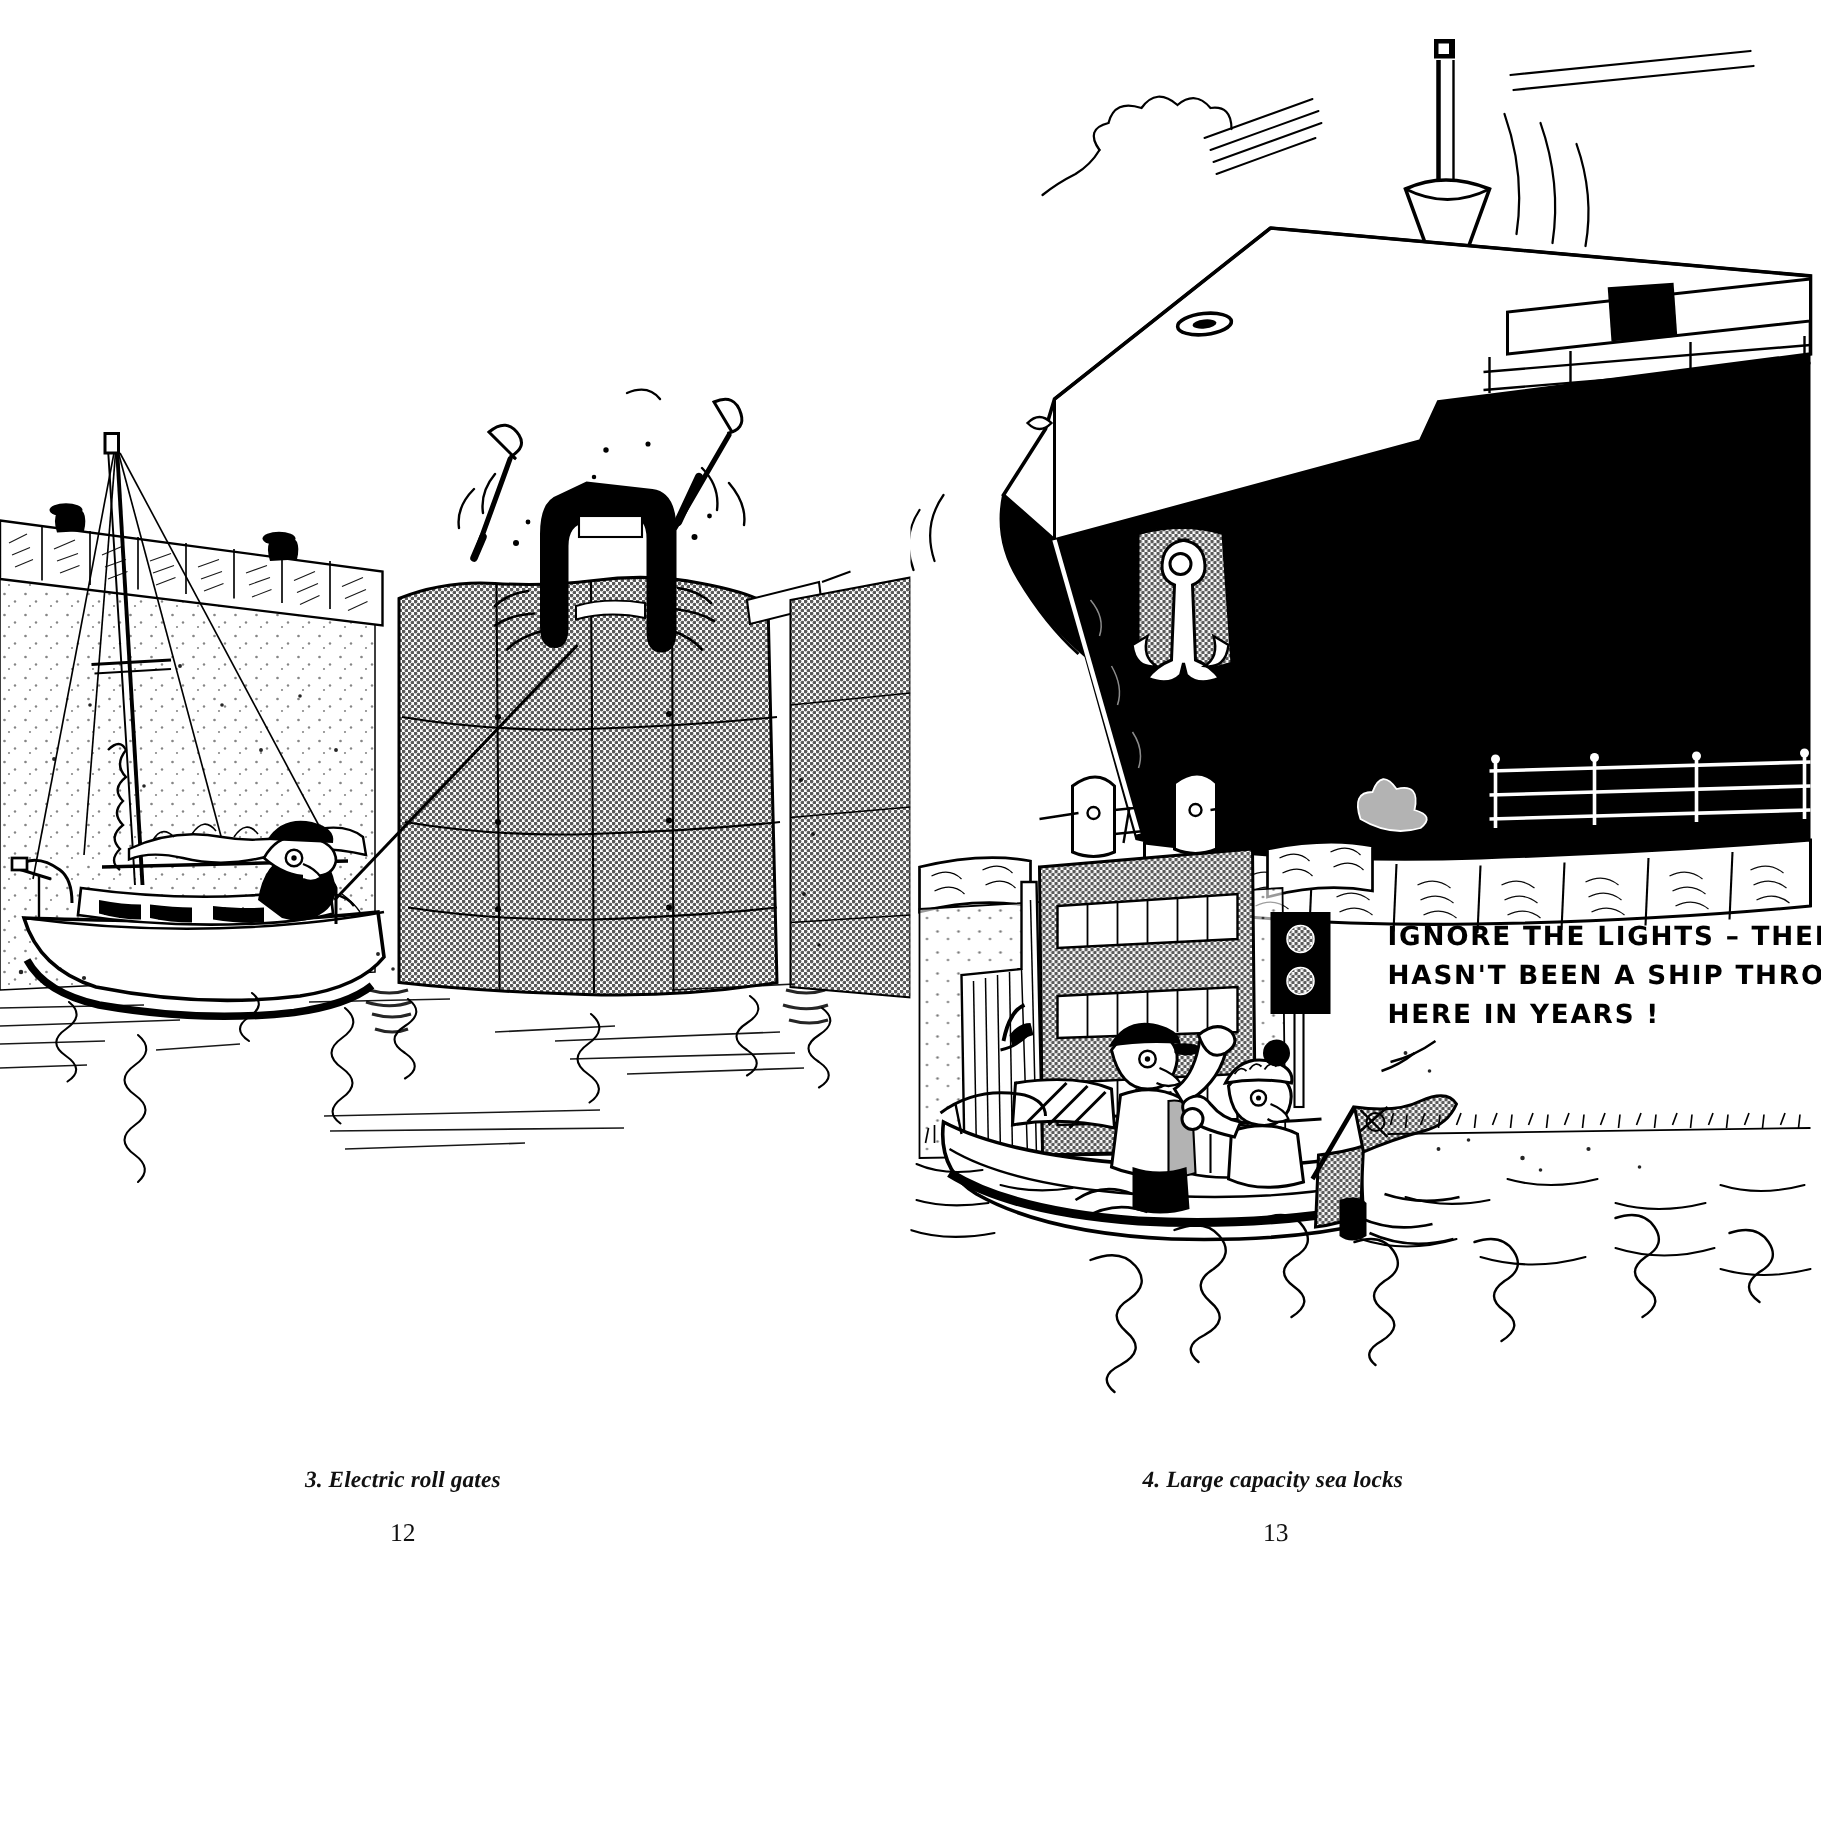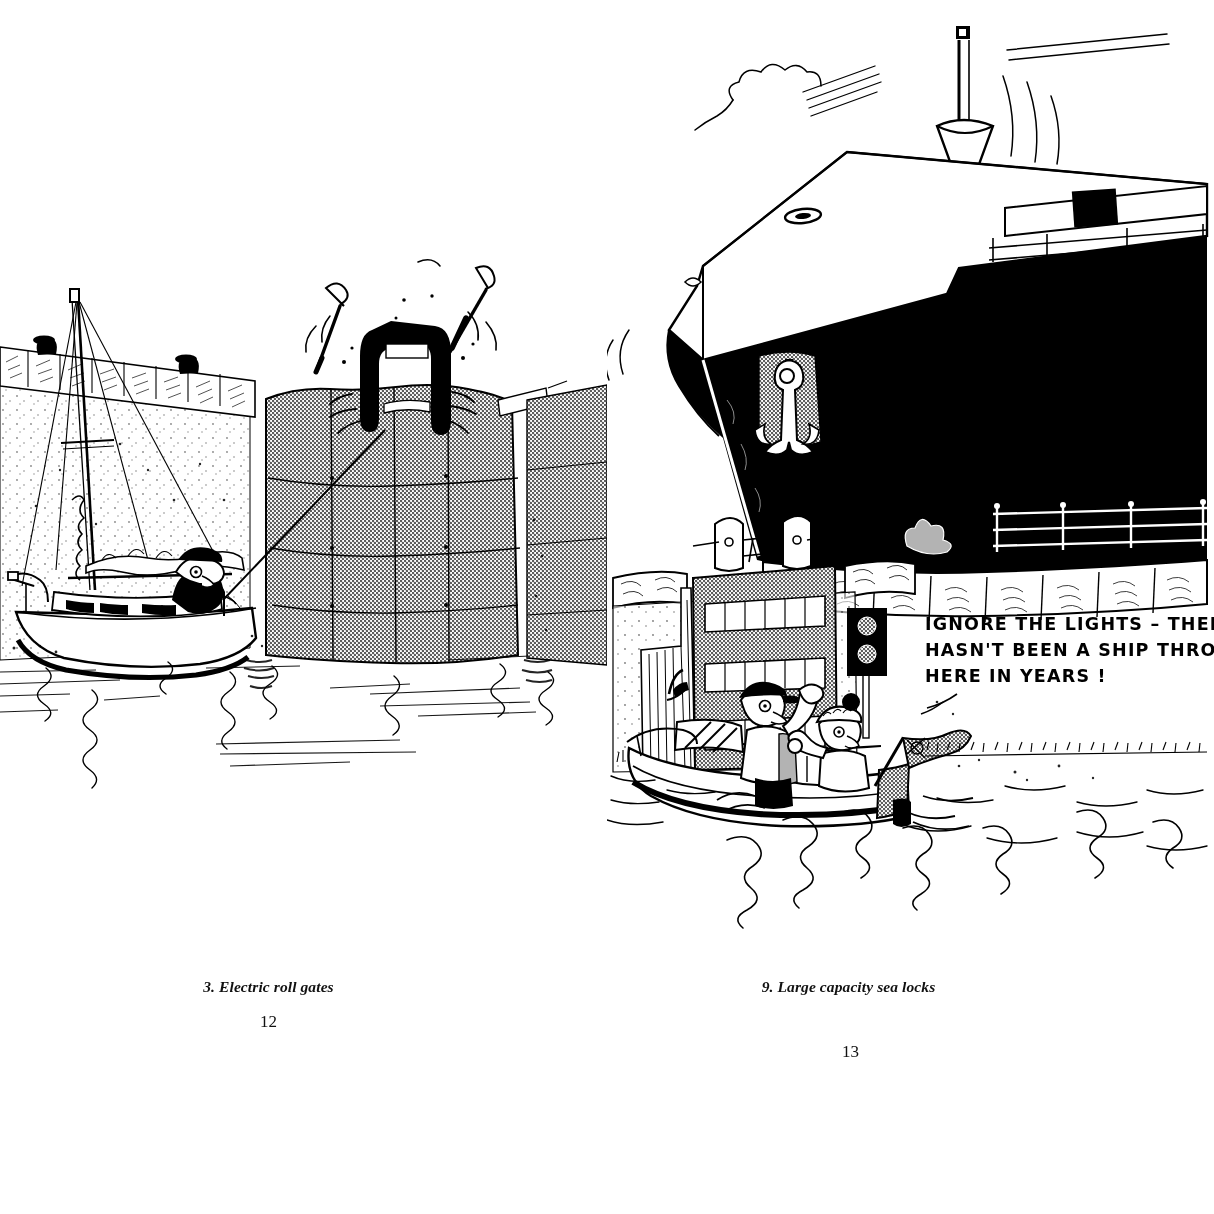--- a/index.html
+++ b/index.html
@@ -58,21 +58,21 @@
     text-align: center;
     font-size: 17px;
     font-style: normal;
     font-weight: normal;
     color: #111;
   }
   
   .page-left .caption { transform: translateX(-35px); }
   .page-left .folio   { transform: translateX(-35px); }
   .page-right .caption { transform: translateX(-62px); }
-  .page-right .folio   { transform: translateX(-60px); margin-top: 30px; }
+  .page-right .folio   { transform: translateX(-60px); }
 </style>
 </head>
 <body>
 
 <div class="page-spread">
 
   <div class="book-page page-left">
 
     <div class="illustration">
       <svg viewBox="0 0 607 960" xmlns="http://www.w3.org/2000/svg">
@@ -794,17 +794,17 @@
               <path d="M556 750 l3 -8"></path>
             <path d="M568 752 l1 -9"></path>
               <path d="M580 750 l3 -8"></path>
               <path d="M592 752 l1 -9"></path>
           </g>
           <path d="M318 756 L600 752" stroke="#000" stroke-width="1.2" fill="none"></path>
         </g>
       </svg>
     </div>
 
-    <div class="caption">9. Large capacity sea locks</div>
+    <div class="caption">4. Large capacity sea locks</div>
     <div class="folio">13</div>
   </div>
 
 </div>
 
 </body></html>

